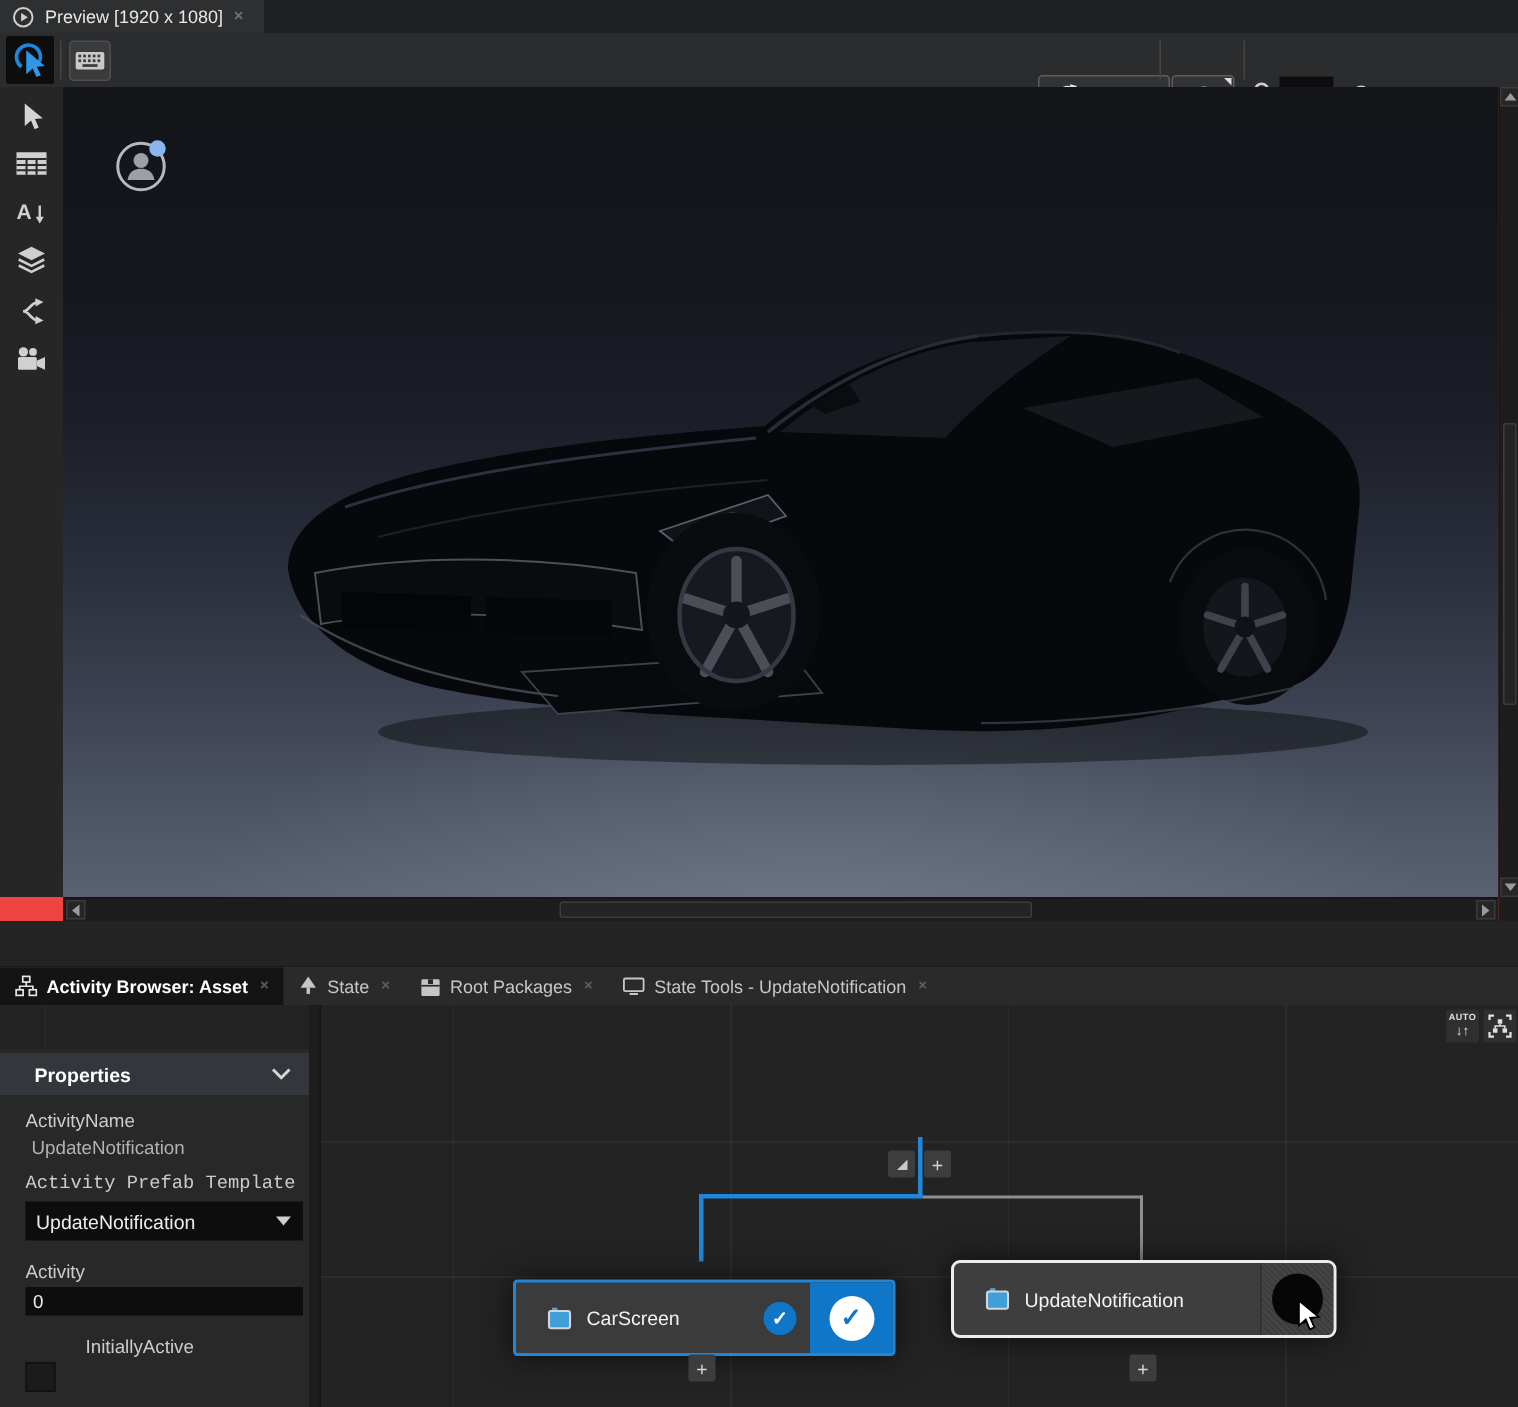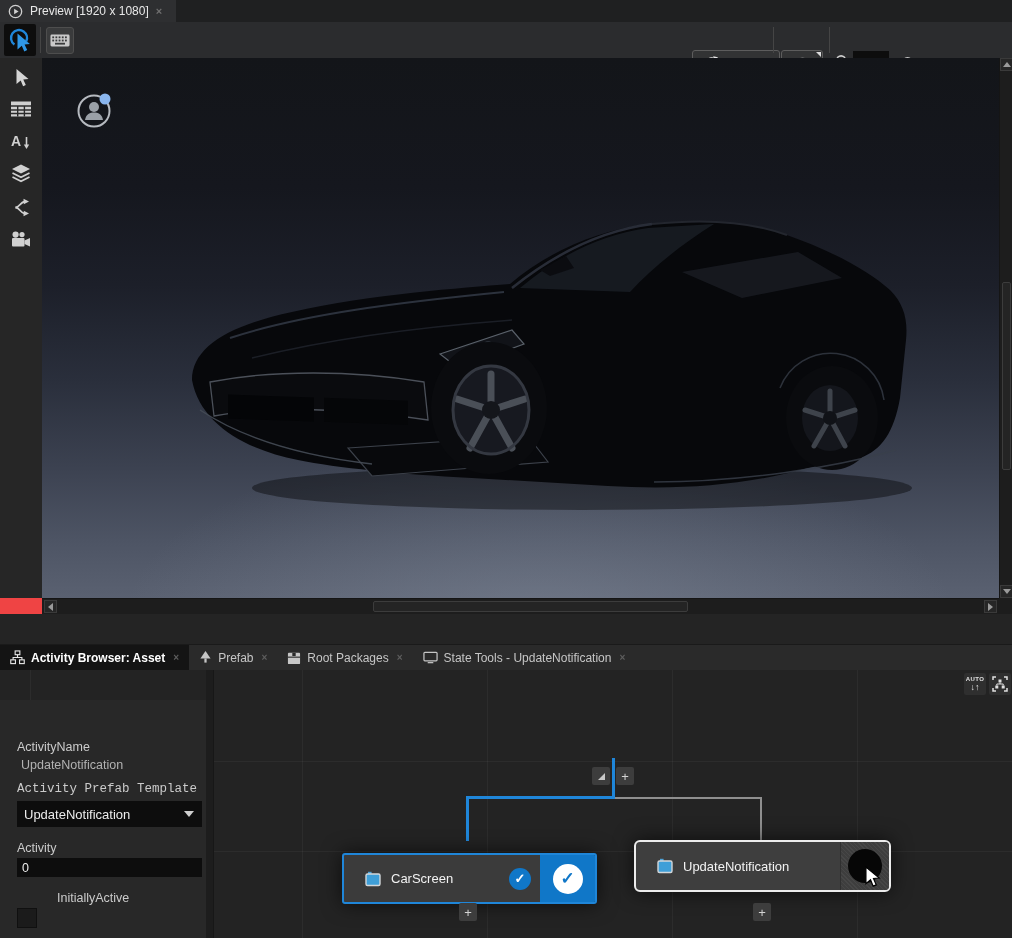--- a/index.html
+++ b/index.html
@@ -320,21 +320,21 @@
         </g>
       </svg>
       <span>Activity Browser: Asset</span>
       <span class="x">×</span>
     </div>
     <div class="btab">
       <svg width="13" height="15" viewBox="0 0 14 16">
         <path d="M7 1 L12.5 9 L1.5 9 Z" fill="#c6c6c6"></path>
         <rect x="5.8" y="9" width="2.4" height="4.5" fill="#c6c6c6"></rect>
       </svg>
-      <span>Prefab</span>
+      <span>State</span>
       <span class="x">×</span>
     </div>
     <div class="btab">
       <svg width="14" height="14" viewBox="0 0 15 15">
         <rect x="1" y="2" width="13" height="12" rx="1" fill="#c6c6c6"></rect>
         <rect x="1" y="6" width="13" height="1.2" fill="#2a2a2a"></rect>
         <rect x="5.7" y="2" width="3.6" height="3.4" fill="#2a2a2a"></rect>
       </svg>
       <span>Root Packages</span>
       <span class="x">×</span>
@@ -413,20 +413,26 @@
     </div>
     <div class="mini-btn" id="un-plus">+</div>
 
     <svg class="abs" id="cursor-svg" width="21" height="23" viewBox="0 0 14 21">
       <path d="M1 1 L1 16.2 L5.2 12.5 L7.6 18.4 L10.4 17.2 L7.9 11.4 L13.2 11 Z" fill="#ffffff" stroke="#000000" stroke-width="1.1"></path>
     </svg>
   </div>
 
   <div class="abs" id="props-divider"></div>
   <div class="abs" id="props-panel">
+    <div id="props-header">
+      <span class="ptitle">Properties</span>
+      <svg width="13" height="8" viewBox="0 0 13 8">
+        <path d="M1 1 L6.5 6.5 L12 1" fill="none" stroke="#d6d6d6" stroke-width="2"></path>
+      </svg>
+    </div>
     <div class="plabel" style="left:17px;top:40px;">ActivityName</div>
     <div class="pvalue" style="left:21px;top:58px;">UpdateNotification</div>
     <div class="plabel" style="left:17px;top:82px;font-family:Liberation Mono, monospace;">Activity Prefab Template</div>
     <div id="prefab-dd">
       <span>UpdateNotification</span>
       <div class="dd-caret"></div>
     </div>
     <div class="plabel" style="left:17px;top:141px;">Activity</div>
     <input id="priority-input" readonly="" value="0" style="">
     <div class="plabel" style="left:17px;top:191px;margin-left:40px;">InitiallyActive</div>

